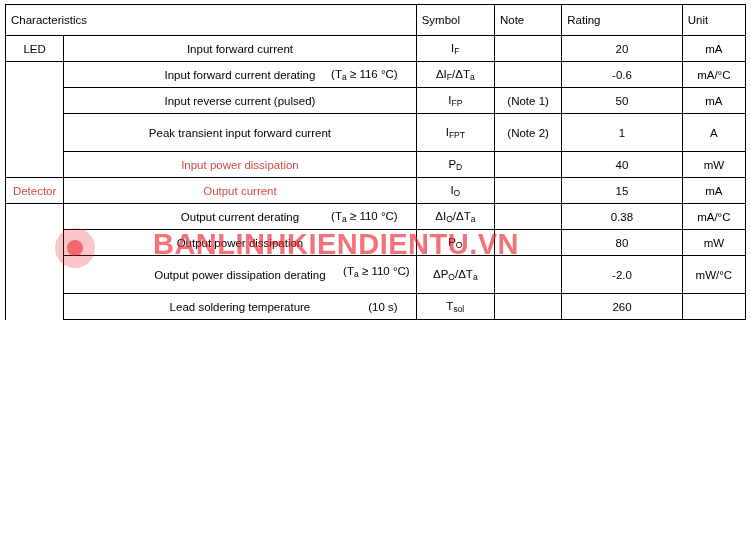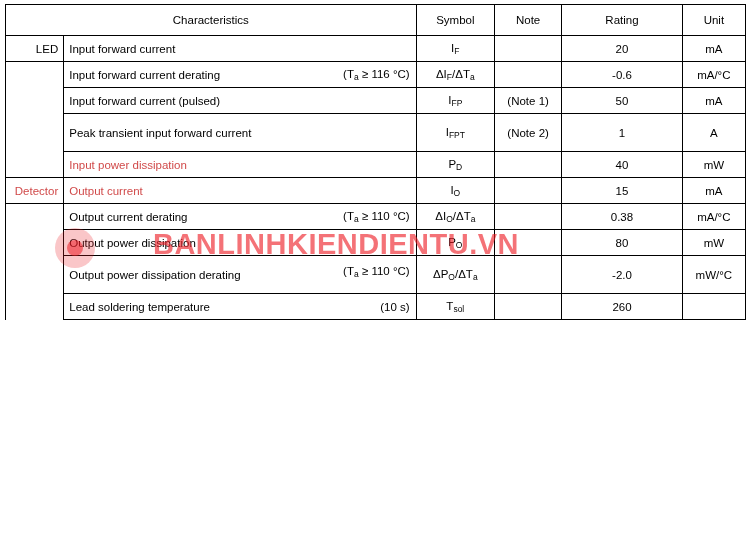--- a/index.html
+++ b/index.html
@@ -23,39 +23,39 @@
   table.spec td, table.spec th{
     border:1px solid #000;
     font-size:11.5px;
     font-weight:normal;
     padding:0 5px;
     vertical-align:middle;
     background:transparent;
   }
   th.hdr{
     background:#e8e8e8;
-    text-align:center;
+    text-align:left;
     height:30px;
     font-size:12px;
   }
   td.grp{
-    text-align:right;
+    text-align:center;
     vertical-align:top;
     padding-top:4px;
     width:58px;
   }
   td.grp.blank{border-top:none;border-bottom:none;}
   td.chr{
-    text-align:left;
+    text-align:center;
     position:relative;
     padding-right:2px;
   }
   td.chr .cond{
     position:absolute;
-    right:6px;
+    right:18px;
     top:50%;
     transform:translateY(-50%);
     white-space:nowrap;
   }
   td.chr .cond2{
     position:absolute;
     right:6px;
     top:9px;
     white-space:nowrap;
   }
@@ -144,21 +144,21 @@
         </td>
         <td class="sym">ΔI<sub>F</sub>/ΔT<sub>a</sub></td>
         <td class="note"></td>
         <td class="rat">-0.6</td>
         <td class="unit">mA/°C</td>
       </tr>
 
       <tr class="r1">
         <td class="grp blank"></td>
         <td class="chr">
-          <span>Input forward current (pulsed)</span>
+          <span>Input reverse current (pulsed)</span>
           <span class="cond"></span>
         </td>
         <td class="sym">I<sub>FP</sub></td>
         <td class="note">(Note 1)</td>
         <td class="rat">50</td>
         <td class="unit">mA</td>
       </tr>
 
 
       <tr class="r2">

